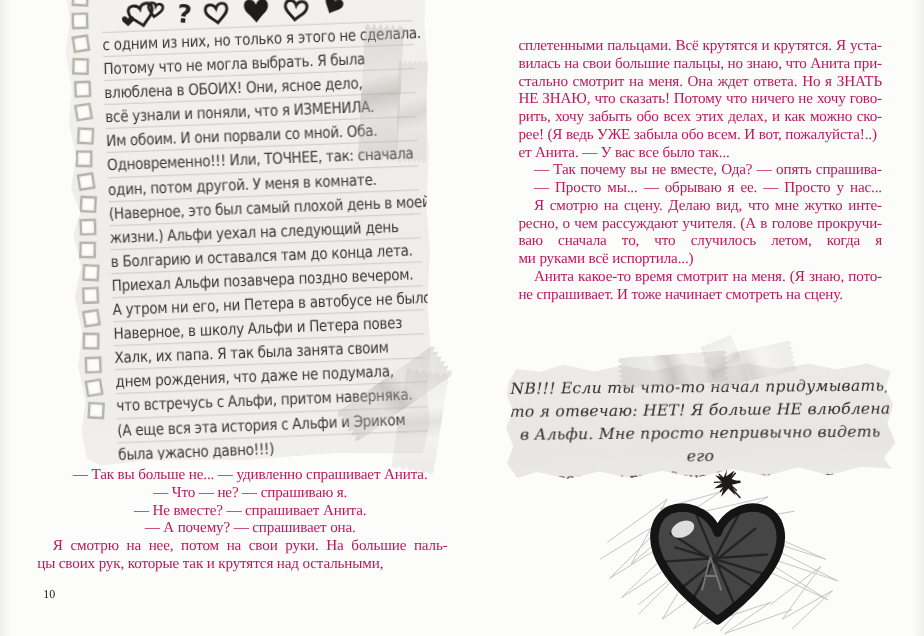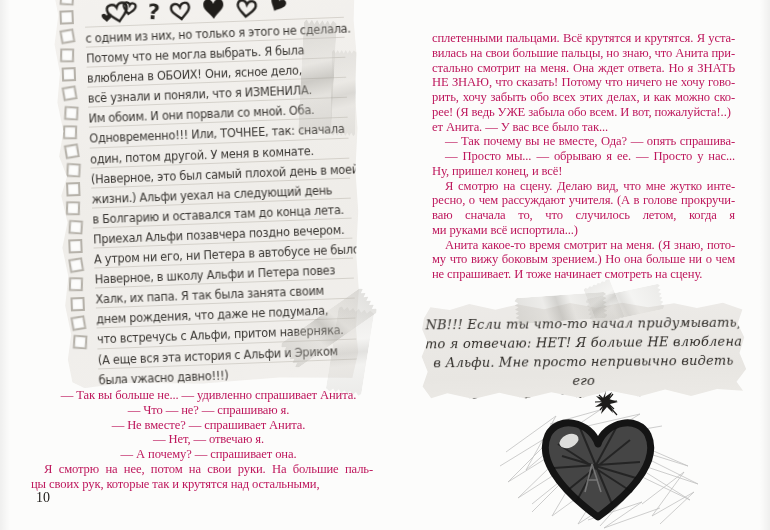--- a/index.html
+++ b/index.html
@@ -37,21 +37,21 @@
        font-family:"DejaVu Sans",sans-serif;font-size:13px;letter-spacing:-.3px;
        color:#3a3733;white-space:nowrap;}
 
   
   .print{font-size:12.6px;letter-spacing:-.12px;color:#be185d;}
   .pline{height:14.75px;line-height:14.75px;white-space:nowrap;}
   .jl{text-align:justify;text-align-last:justify;white-space:normal;overflow:hidden;}
   .ind{padding-left:13px;text-align:center;}
   .dialogue{position:absolute;left:31px;top:388px;width:342px;}
   .rbody{position:absolute;left:432px;top:31px;width:303px;}
-  .pagenum{position:absolute;left:36px;top:490px;font-size:14px;color:#23211e;}
+  .pagenum{position:absolute;left:36px;top:490px;font-size:10px;color:#23211e;}
 
   
   .note{position:absolute;left:421px;top:301px;width:325px;height:99px;
     background:linear-gradient(178deg,#edebe8 0%,#e8e6e2 70%,#eceae6 100%);
     transform:rotate(-.5deg);
     clip-path:polygon(1% 16%,3% 5%,9% 8%,15% 2%,23% 8%,30% 3%,38% 8%,46% 2%,54% 7%,
       62% 2%,70% 7%,78% 3%,85% 8%,93% 3%,99% 10%,97.5% 24%,99.5% 38%,98% 54%,
       100% 70%,97% 83%,99% 92%,91% 90%,83% 97%,75% 90%,67% 97%,58% 91%,49% 98%,
       40% 92%,32% 98%,24% 92%,16% 98%,8% 92%,3% 97%,.4% 85%,2% 70%,.2% 55%,2% 40%,.4% 27%);
     filter:drop-shadow(0 2px 2px rgba(60,55,45,.25)) drop-shadow(0 4px 4px rgba(60,55,45,.10));}
@@ -145,48 +145,45 @@
 
   <div class="tape" style="left:301px;top:20px;width:33px;height:114px;transform:rotate(3deg);"></div>
   <div class="tape lite" style="left:331px;top:50px;width:25px;height:86px;transform:rotate(1deg);"></div>
   <div class="tape" style="left:314px;top:278px;width:30px;height:100px;transform:rotate(55deg);"></div>
   <div class="tape lite" style="left:332px;top:308px;width:36px;height:86px;transform:rotate(9deg);"></div>
 
   <div class="dialogue print">
     <div class="pline ind">— Так вы больше не... — удивленно спрашивает Анита.</div>
     <div class="pline ind">— Что — не? — спрашиваю я.</div>
     <div class="pline ind">— Не вместе? — спрашивает Анита.</div>
-    <div class="pline ind">— Нет, — отвечаю я.</div>
     <div class="pline ind">— А почему? — спрашивает она.</div>
     <div class="pline ind jl">Я смотрю на нее, потом на свои руки. На большие паль-</div>
     <div class="pline">цы своих рук, которые так и крутятся над остальными,</div>
   </div>
 
   <div class="pagenum">10</div>
 </div>
 
 <div>
 
   <div class="rbody print">
     <div class="pline jl">сплетенными пальцами. Всё крутятся и крутятся. Я уста-</div>
     <div class="pline jl">вилась на свои большие пальцы, но знаю, что Анита при-</div>
     <div class="pline jl">стально смотрит на меня. Она ждет ответа. Но я ЗНАТЬ</div>
     <div class="pline jl">НЕ ЗНАЮ, что сказать! Потому что ничего не хочу гово-</div>
     <div class="pline jl">рить, хочу забыть обо всех этих делах, и как можно ско-</div>
     <div class="pline">рее! (Я ведь УЖЕ забыла обо всем. И вот, пожалуйста!..)</div>
     <div class="pline">ет Анита. — У вас все было так...</div>
     <div class="pline ind jl">— Так почему вы не вместе, Ода? — опять спрашива-</div>
     <div class="pline ind jl">— Просто мы... — обрываю я ее. — Просто у нас...</div>
-    <div class="pline">Ну, пришел конец, и всё!</div>
     <div class="pline ind jl">Я смотрю на сцену. Делаю вид, что мне жутко инте-</div>
     <div class="pline jl">ресно, о чем рассуждают учителя. (А в голове прокручи-</div>
     <div class="pline jl">ваю сначала то, что случилось летом, когда я собственны-</div>
     <div class="pline">ми руками всё испортила...)</div>
     <div class="pline ind jl">Анита какое-то время смотрит на меня. (Я знаю, пото-</div>
-    <div class="pline jl">му что вижу боковым зрением.) Но она больше ни о чем</div>
     <div class="pline">не спрашивает. И тоже начинает смотреть на сцену.</div>
   </div>
 
   <div class="note">
     <div class="note-text">
       <div>NB!!! Если ты что-то начал придумывать,</div>
       <div>то я отвечаю: НЕТ! Я больше НЕ влюблена</div>
       <div>в Альфи. Мне просто непривычно видеть его</div>
       <div>снова, как-то вдруг. Теперь понятно?</div>
     </div>

